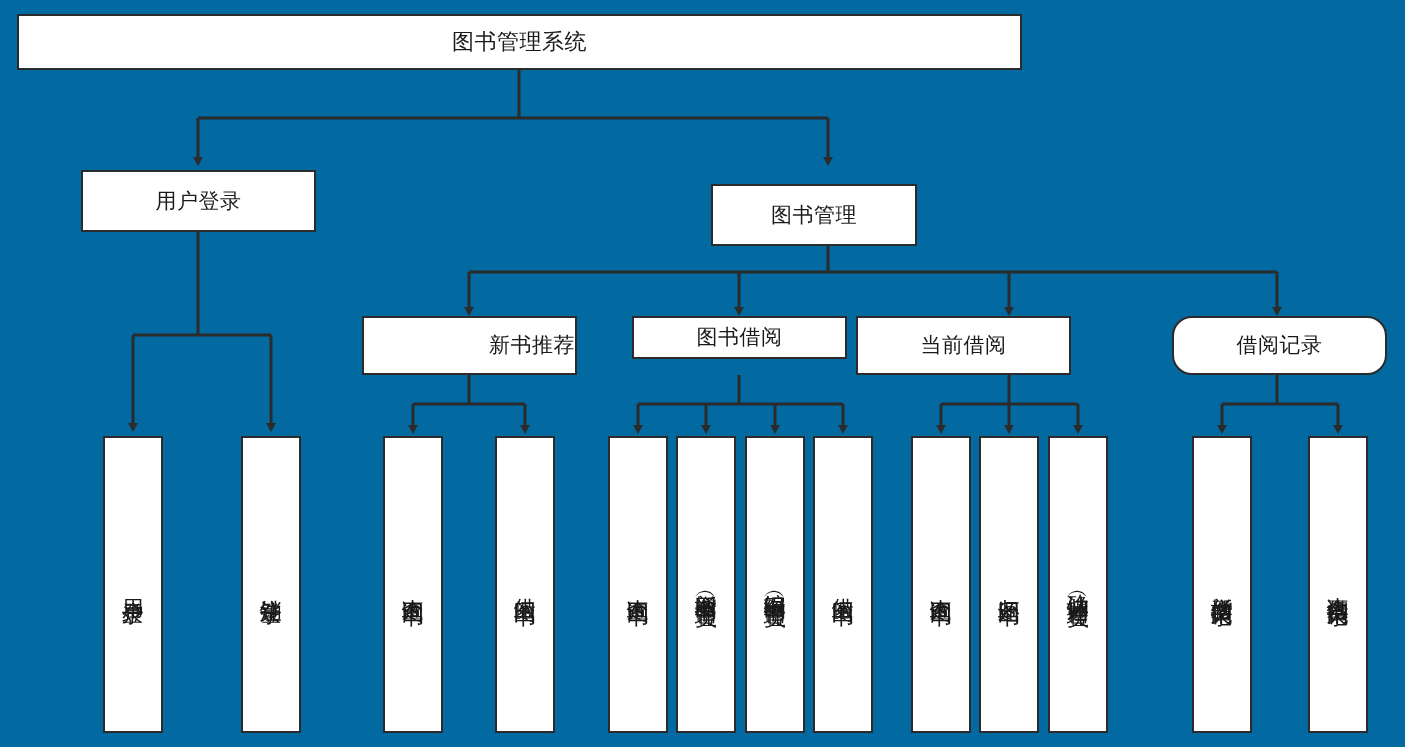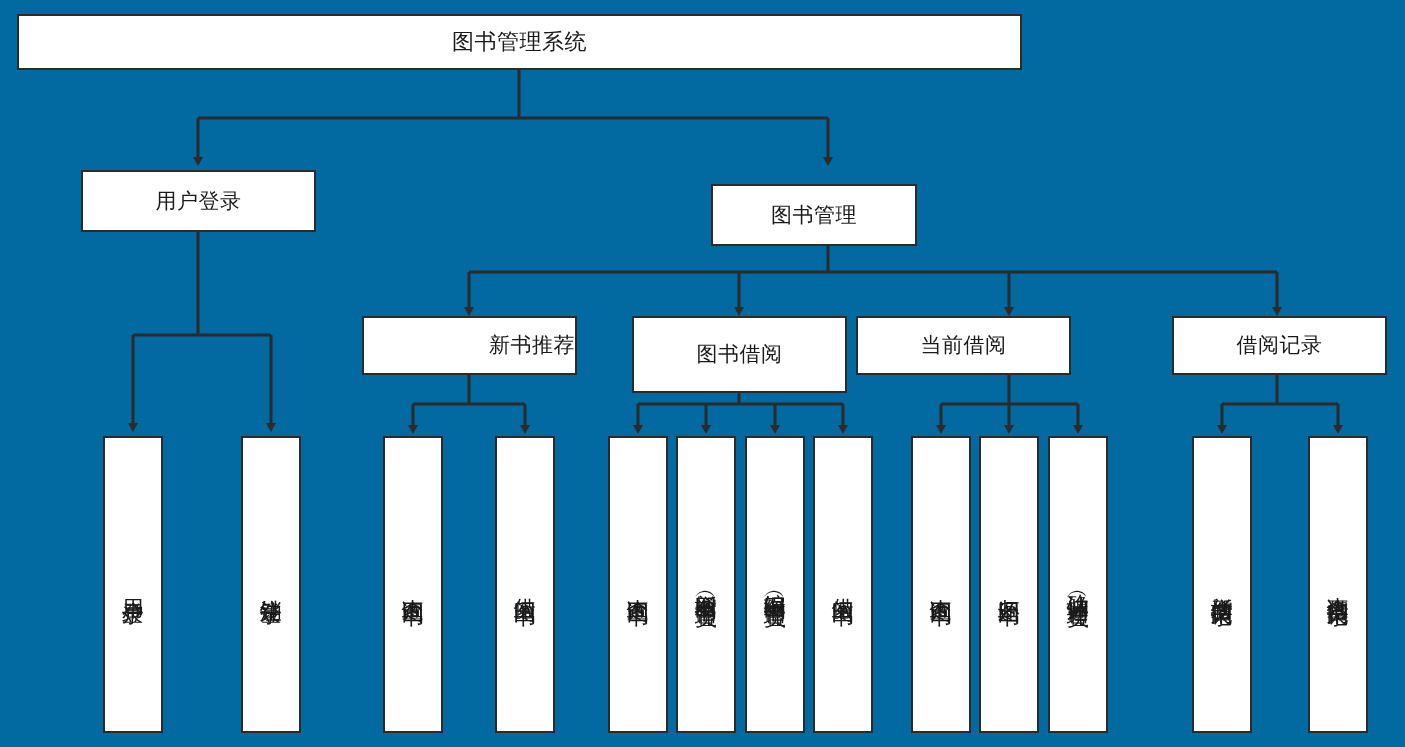--- a/index.html
+++ b/index.html
@@ -142,29 +142,29 @@
   </div>
 
   <div class="node-box horizontal" style="left:711px; top:184px; width:206px; height:62px;">
     <span class="node-label">图书管理</span>
   </div>
 
   <div class="node-box horizontal" style="left:362px; top:316px; width:215px; height:59px;justify-content:flex-end;">
     <span class="node-label">新书推荐</span>
   </div>
 
-  <div class="node-box horizontal" style="left:632px; top:316px; width:215px; height:77px;">
+  <div class="node-box horizontal" style="left:632px; top:316px; width:215px; height:43px;">
     <span class="node-label">图书借阅</span>
   </div>
 
   <div class="node-box horizontal" style="left:856px; top:316px; width:215px; height:59px;">
     <span class="node-label">当前借阅</span>
   </div>
 
-  <div class="node-box horizontal" style="left:1172px; top:316px; width:215px; height:59px;">
+  <div class="node-box horizontal" style="left:1172px; top:316px; width:215px; height:59px;border-radius:20px;">
     <span class="node-label">借阅记录</span>
   </div>
 
   <div class="node-box vertical" style="left:103px; top:436px; width:60px; height:297px;">
     <span class="node-label">用户登录</span>
   </div>
 
   <div class="node-box vertical" style="left:241px; top:436px; width:60px; height:297px;">
     <span class="node-label">注销登录</span>
   </div>

